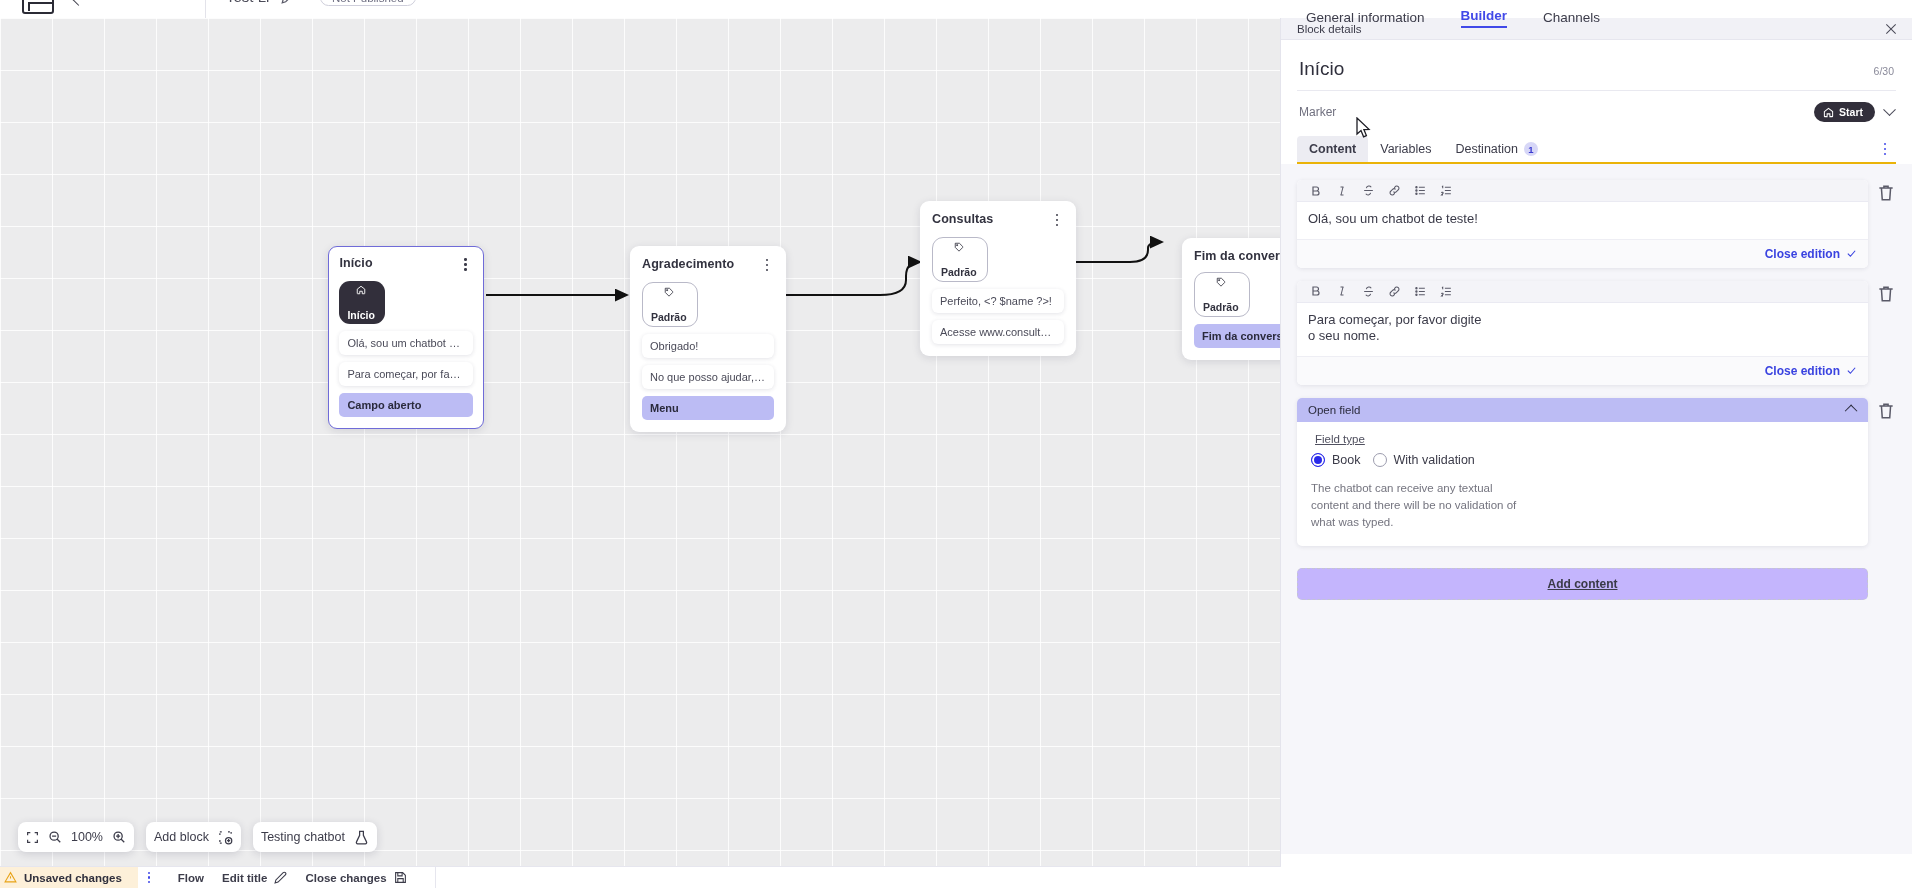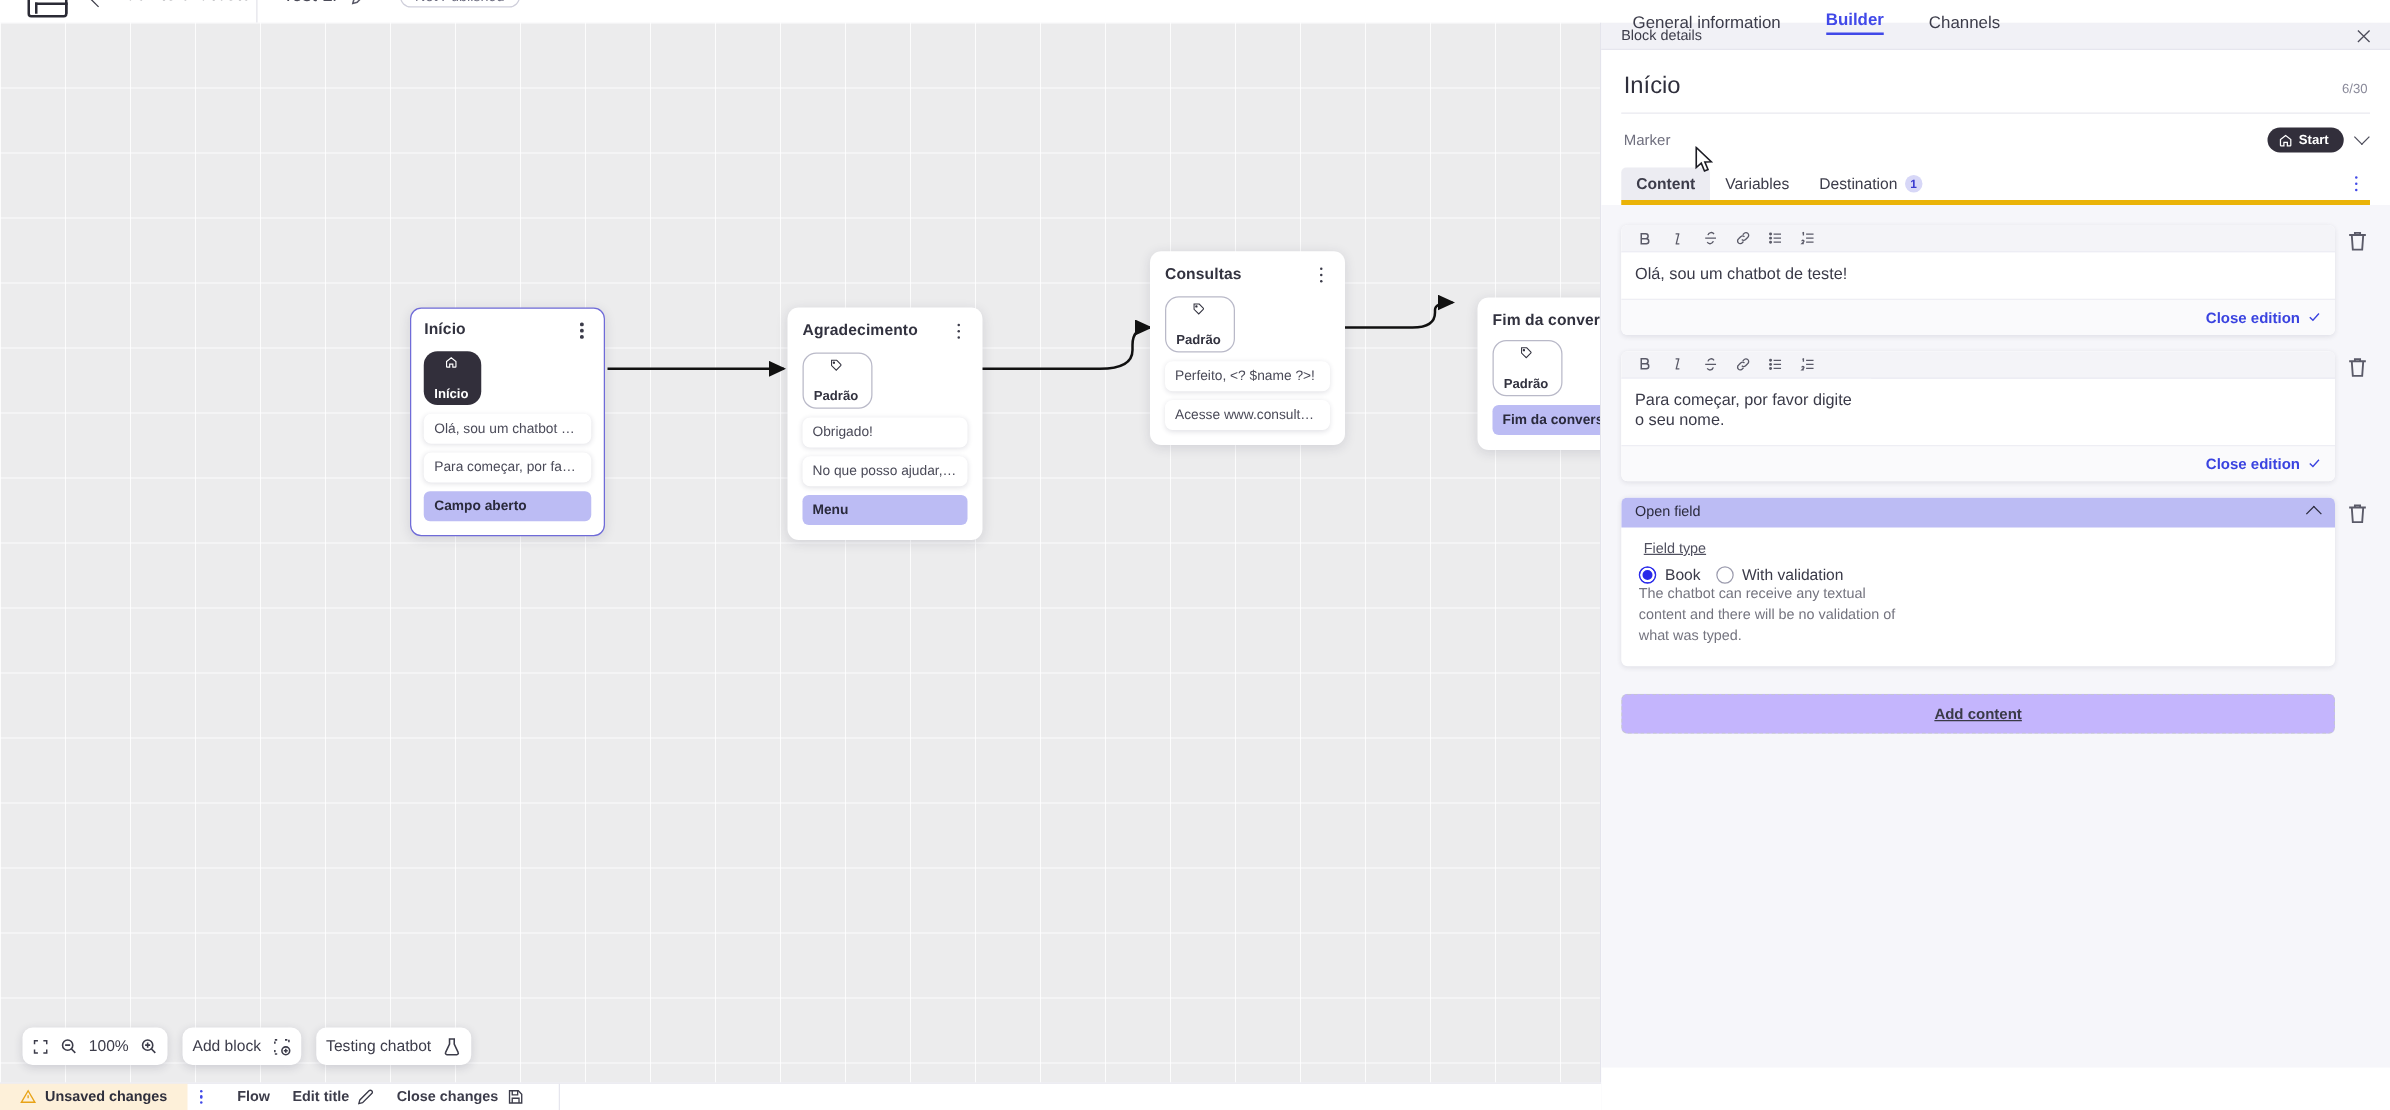--- a/index.html
+++ b/index.html
@@ -107,21 +107,21 @@
   }
   .tool-pill svg { flex: none; }
 
   
   .statusbar {
     position: absolute; left: 0; bottom: 0; width: 1281px; height: 22px;
     background: #fff; border-top: 1px solid #e6e6ee; display: flex; align-items: center; z-index: 35;
   }
   .unsaved {
     background: #fdf0d9; height: 22px; display: flex; align-items: center; gap: 7px;
-    padding: 0 16px 0 16px; font-size: 11.5px; font-weight: 700; color: #2f2f3c;
+    padding: 0 16px 0 4px; font-size: 11.5px; font-weight: 700; color: #2f2f3c;
   }
   .sb-kebab { width: 22px; height: 22px; display: flex; flex-direction: column;
               align-items: center; justify-content: center; gap: 2.2px; cursor: pointer; }
   .sb-kebab i { width: 2.4px; height: 2.4px; border-radius: 50%; background: #4149e8; display: block; }
   .sb-item { display: flex; align-items: center; gap: 7px; font-size: 11.5px;
              font-weight: 700; color: #3c3c4a; margin-left: 18px; cursor: pointer; white-space: nowrap; }
   .sb-sep { width: 1px; height: 22px; background: #e6e6ee; margin-left: 28px; }
 
   
   .panel {
@@ -150,21 +150,21 @@
   .start-pill {
     background: #322f3b; color: #fff; border-radius: 12px; padding: 4px 12px 4px 9px;
     font-size: 10.5px; font-weight: 700; display: inline-flex; align-items: center; gap: 5px;
     cursor: pointer;
   }
   .start-pill svg { width: 11px; height: 11px; }
   .chev-d { width: 9px; height: 9px; border-right: 1.6px solid #4c4c5a;
             border-bottom: 1.6px solid #4c4c5a; transform: rotate(45deg) translate(-2px,-2px); cursor: pointer; }
 
   .tabs-row {
-    display: flex; align-items: flex-end; border-bottom: 4px solid #eab308;
+    display: flex; align-items: flex-end; border-bottom: 2px solid #eab308;
     position: relative; height: 30px; margin-top: 2px; justify-content: center;
   }
   .ptab {
     font-size: 12.5px; color: #3c3c4a; padding: 6px 12px; cursor: pointer;
     display: flex; align-items: center; gap: 6px; border-radius: 4px 4px 0 0;
   }
   .ptab.active { background: #ececf2; font-weight: 600; }
   .badge {
     background: #d7d7f7; color: #3a3ad0; font-size: 9.5px; font-weight: 700;
     border-radius: 9px; min-width: 14px; height: 14px; display: inline-flex;
@@ -213,21 +213,21 @@
   .of-body { padding: 11px 14px 14px 14px; }
   .ft-label { font-size: 11.5px; color: #50505f; margin-bottom: 8px; padding-left: 4px; text-decoration: underline; }
   .radios { display: flex; align-items: center; gap: 12px; }
   .radio-item { display: flex; align-items: center; gap: 7px; cursor: pointer; }
   .radio {
     width: 14px; height: 14px; border-radius: 50%; border: 1.6px solid #9c9cae; flex: none;
     display: flex; align-items: center; justify-content: center; background: #fff;
   }
   .radio.on { border-color: #2a2aea; background: #2a2aea; box-shadow: inset 0 0 0 2px #fff; }
   .radio-item span { font-size: 12.5px; color: #3a3a48; }
-  .of-desc { font-size: 11.5px; color: #74747f; line-height: 1.5; }
+  .of-desc { margin-top: 13px; font-size: 11.5px; color: #74747f; line-height: 1.5; }
 
   .add-content {
     margin-top: 22px; border: 1.4px dashed #c4c4d4; border-radius: 5px; background: #c4b5fd;
     height: 32px; display: flex; align-items: center; justify-content: center;
     font-size: 12px; color: #3a3a48; font-weight: 600; cursor: pointer; text-decoration: underline;
   }
 
   
   .cursor { position: absolute; z-index: 60; pointer-events: none; }
 </style>

